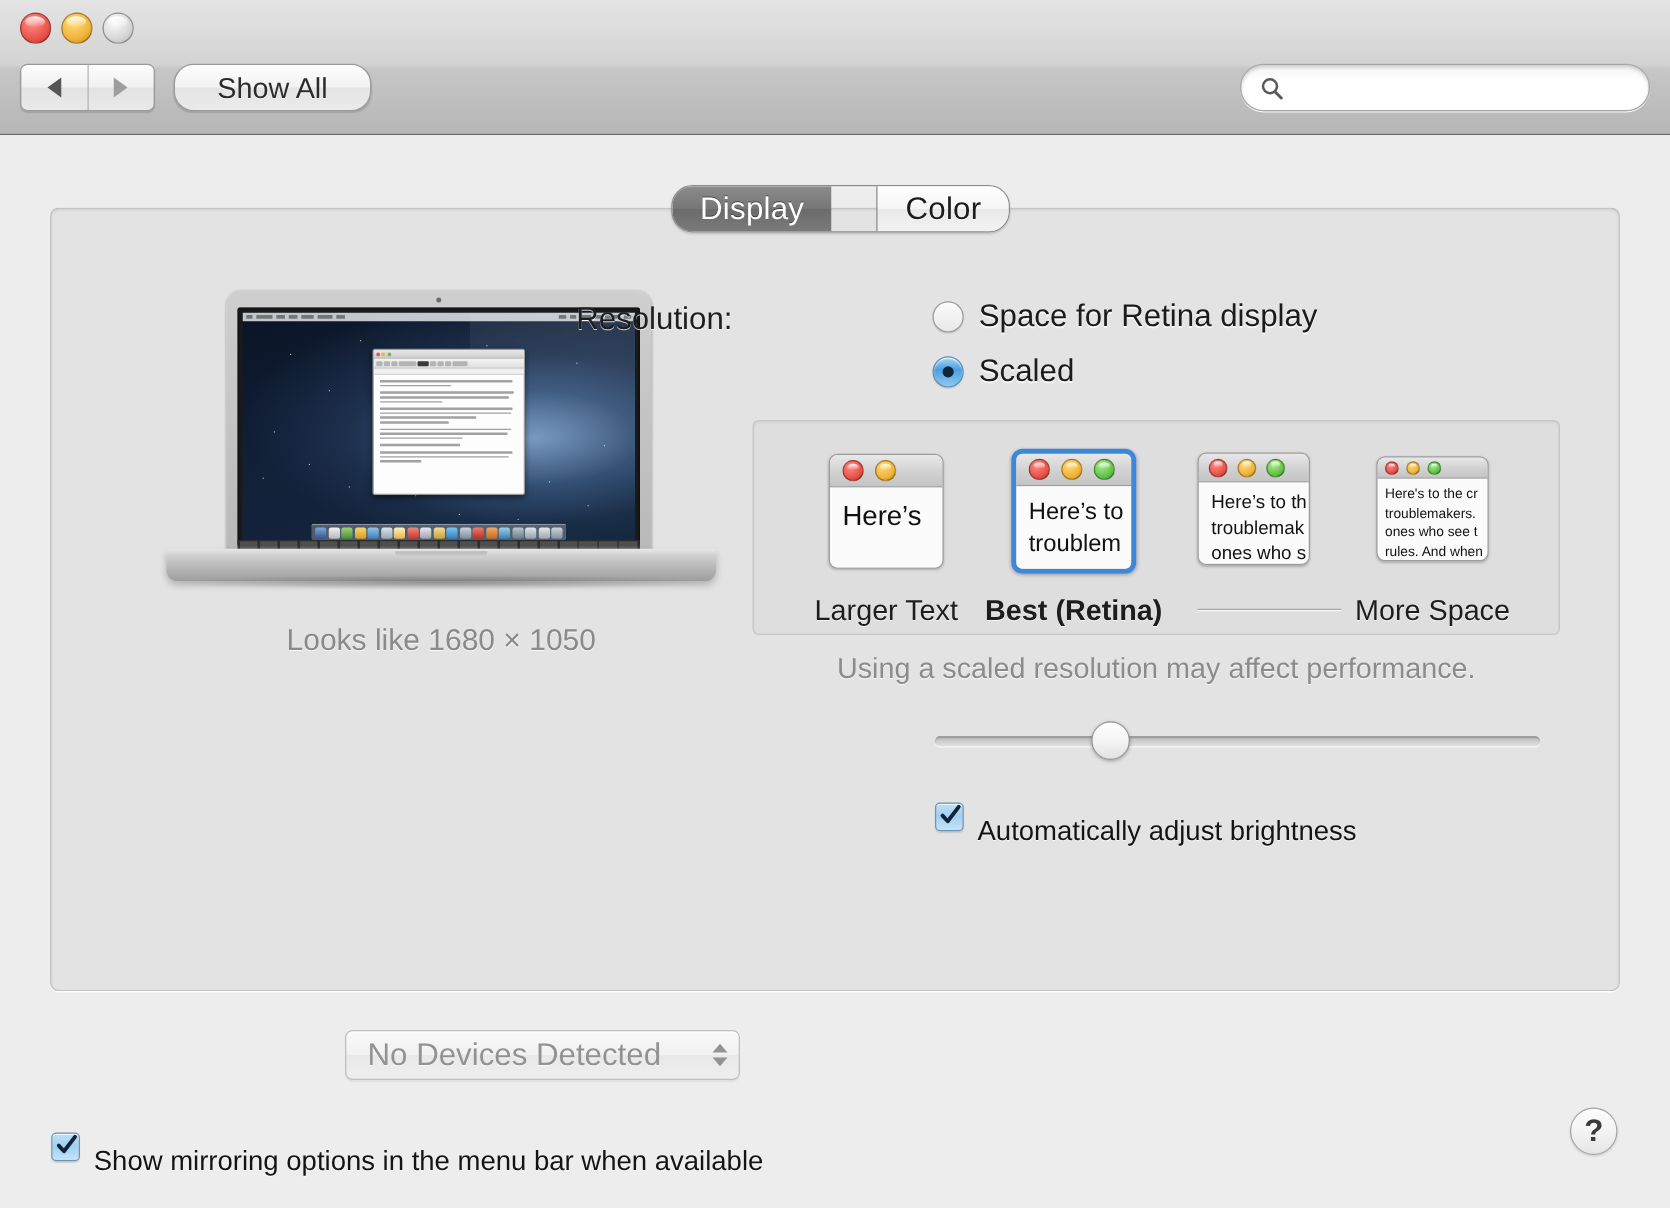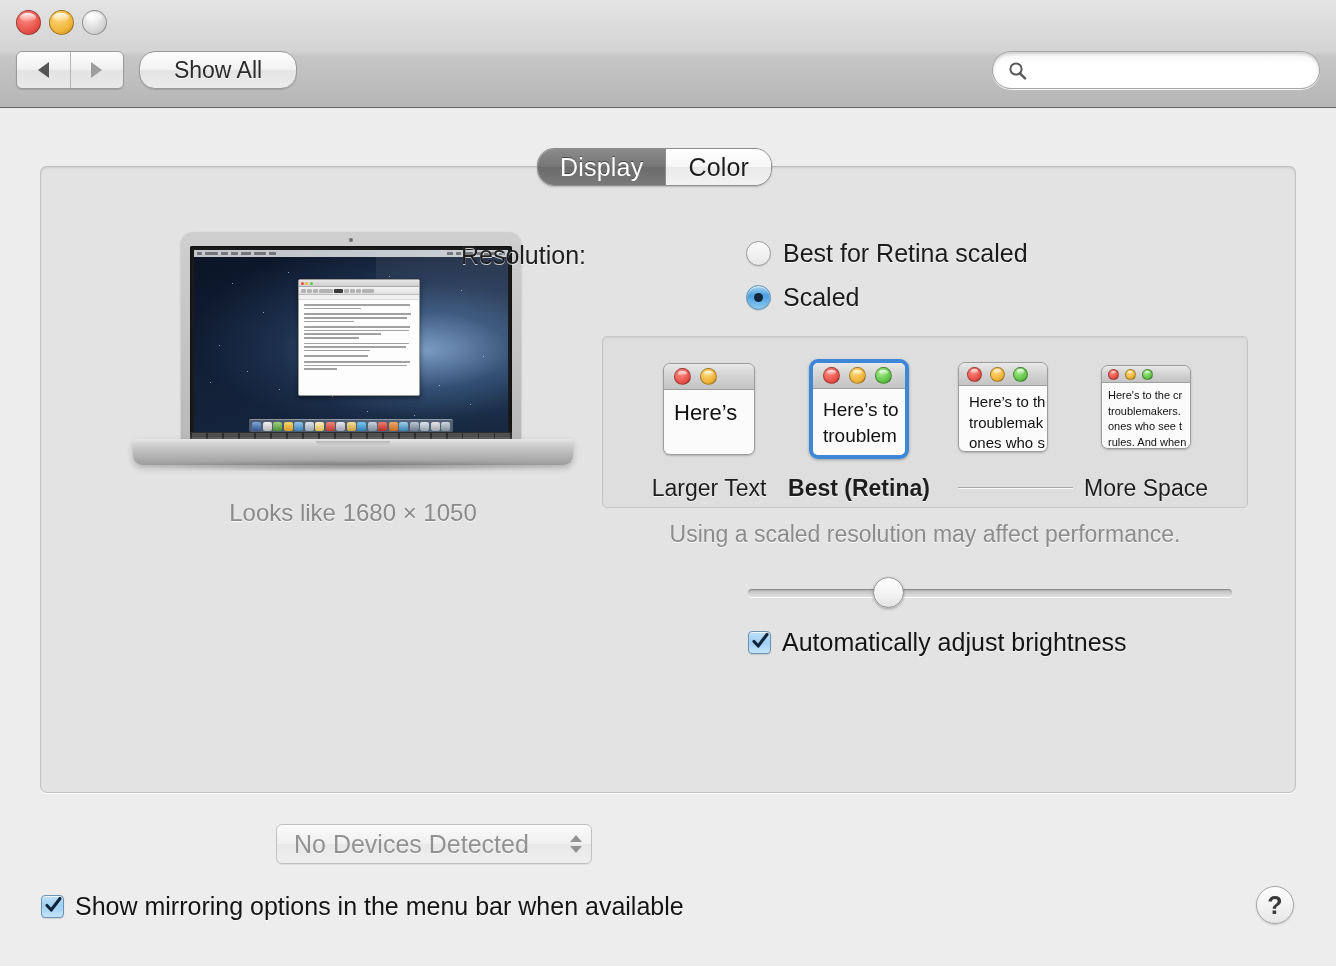--- a/index.html
+++ b/index.html
@@ -96,20 +96,21 @@
   }
 
   
   .tabs {
     position: absolute; left: 537px; top: 148px;
     height: 38px; display: flex;
     border: 1px solid #8d8d8d; border-radius: 17px;
     overflow: hidden;
     box-shadow: 0 1px 2px rgba(0,0,0,.2), inset 0 1px 0 rgba(255,255,255,.6);
     z-index: 5;
+    gap: 36px;
   }
   .tab {
     padding: 0 22px; height: 100%;
     display: flex; align-items: center; justify-content: center;
     font-size: 25px; letter-spacing: .2px;
   }
   .tab.active {
     background: linear-gradient(to bottom, #8b8b8b 0%, #767676 50%, #6b6b6b 51%, #7a7a7a 100%);
     color: #fff;
     text-shadow: 0 -1px 0 rgba(0,0,0,.45);
@@ -367,21 +368,21 @@
   
   .checkbox-row { position: absolute; display: flex; align-items: center; gap: 11px; }
   .checkbox {
     width: 23px; height: 23px; border-radius: 4px;
     background: linear-gradient(to bottom, #bfe0f7 0%, #9fd0f3 48%, #c4e4fa 100%);
     border: 1px solid #6b93b5;
     box-shadow: inset 0 1px 0 rgba(255,255,255,.75), 0 1px 1px rgba(0,0,0,.12);
     position: relative; flex-shrink: 0;
   }
   .checkbox svg { position: absolute; left: 2px; top: 0px; }
-  .checkbox-label { font-size: 25px; color: #141414; text-shadow: 0 1px 0 rgba(255,255,255,.7); }
+  .checkbox-label { font-size: 22px; color: #141414; text-shadow: 0 1px 0 rgba(255,255,255,.7); margin-top: 24px; }
 
   
   .airplay-label {
     position: absolute; left: 41px; top: 829px;
     font-size: 25px; color: #1e1e1e;
     text-shadow: 0 1px 0 rgba(255,255,255,.75);
   }
   .popup {
     position: absolute; left: 276px; top: 824px;
     width: 316px; height: 40px;
@@ -597,21 +598,21 @@
         <div class="base"></div>
         <div class="shadow-ellipse"></div>
       </div>
       <div class="looks-like">Looks like 1680 × 1050</div>
     </div>
 
     <div class="row-label" style="left:0px;top:74px;width:545px;">Resolution:</div>
 
     <div class="radio-row" style="left:705px;top:72px;">
       <span class="radio"></span>
-      <span class="radio-label">Best for Retina scaled</span>
+      <span class="radio-label">Space for Retina display</span>
     </div>
 
     <div class="radio-row" style="left:705px;top:116px;">
       <span class="radio on"></span>
       <span class="radio-label">Scaled</span>
     </div>
   </div>
 
   <div class="scaled-box">
     <div class="thumbs">

